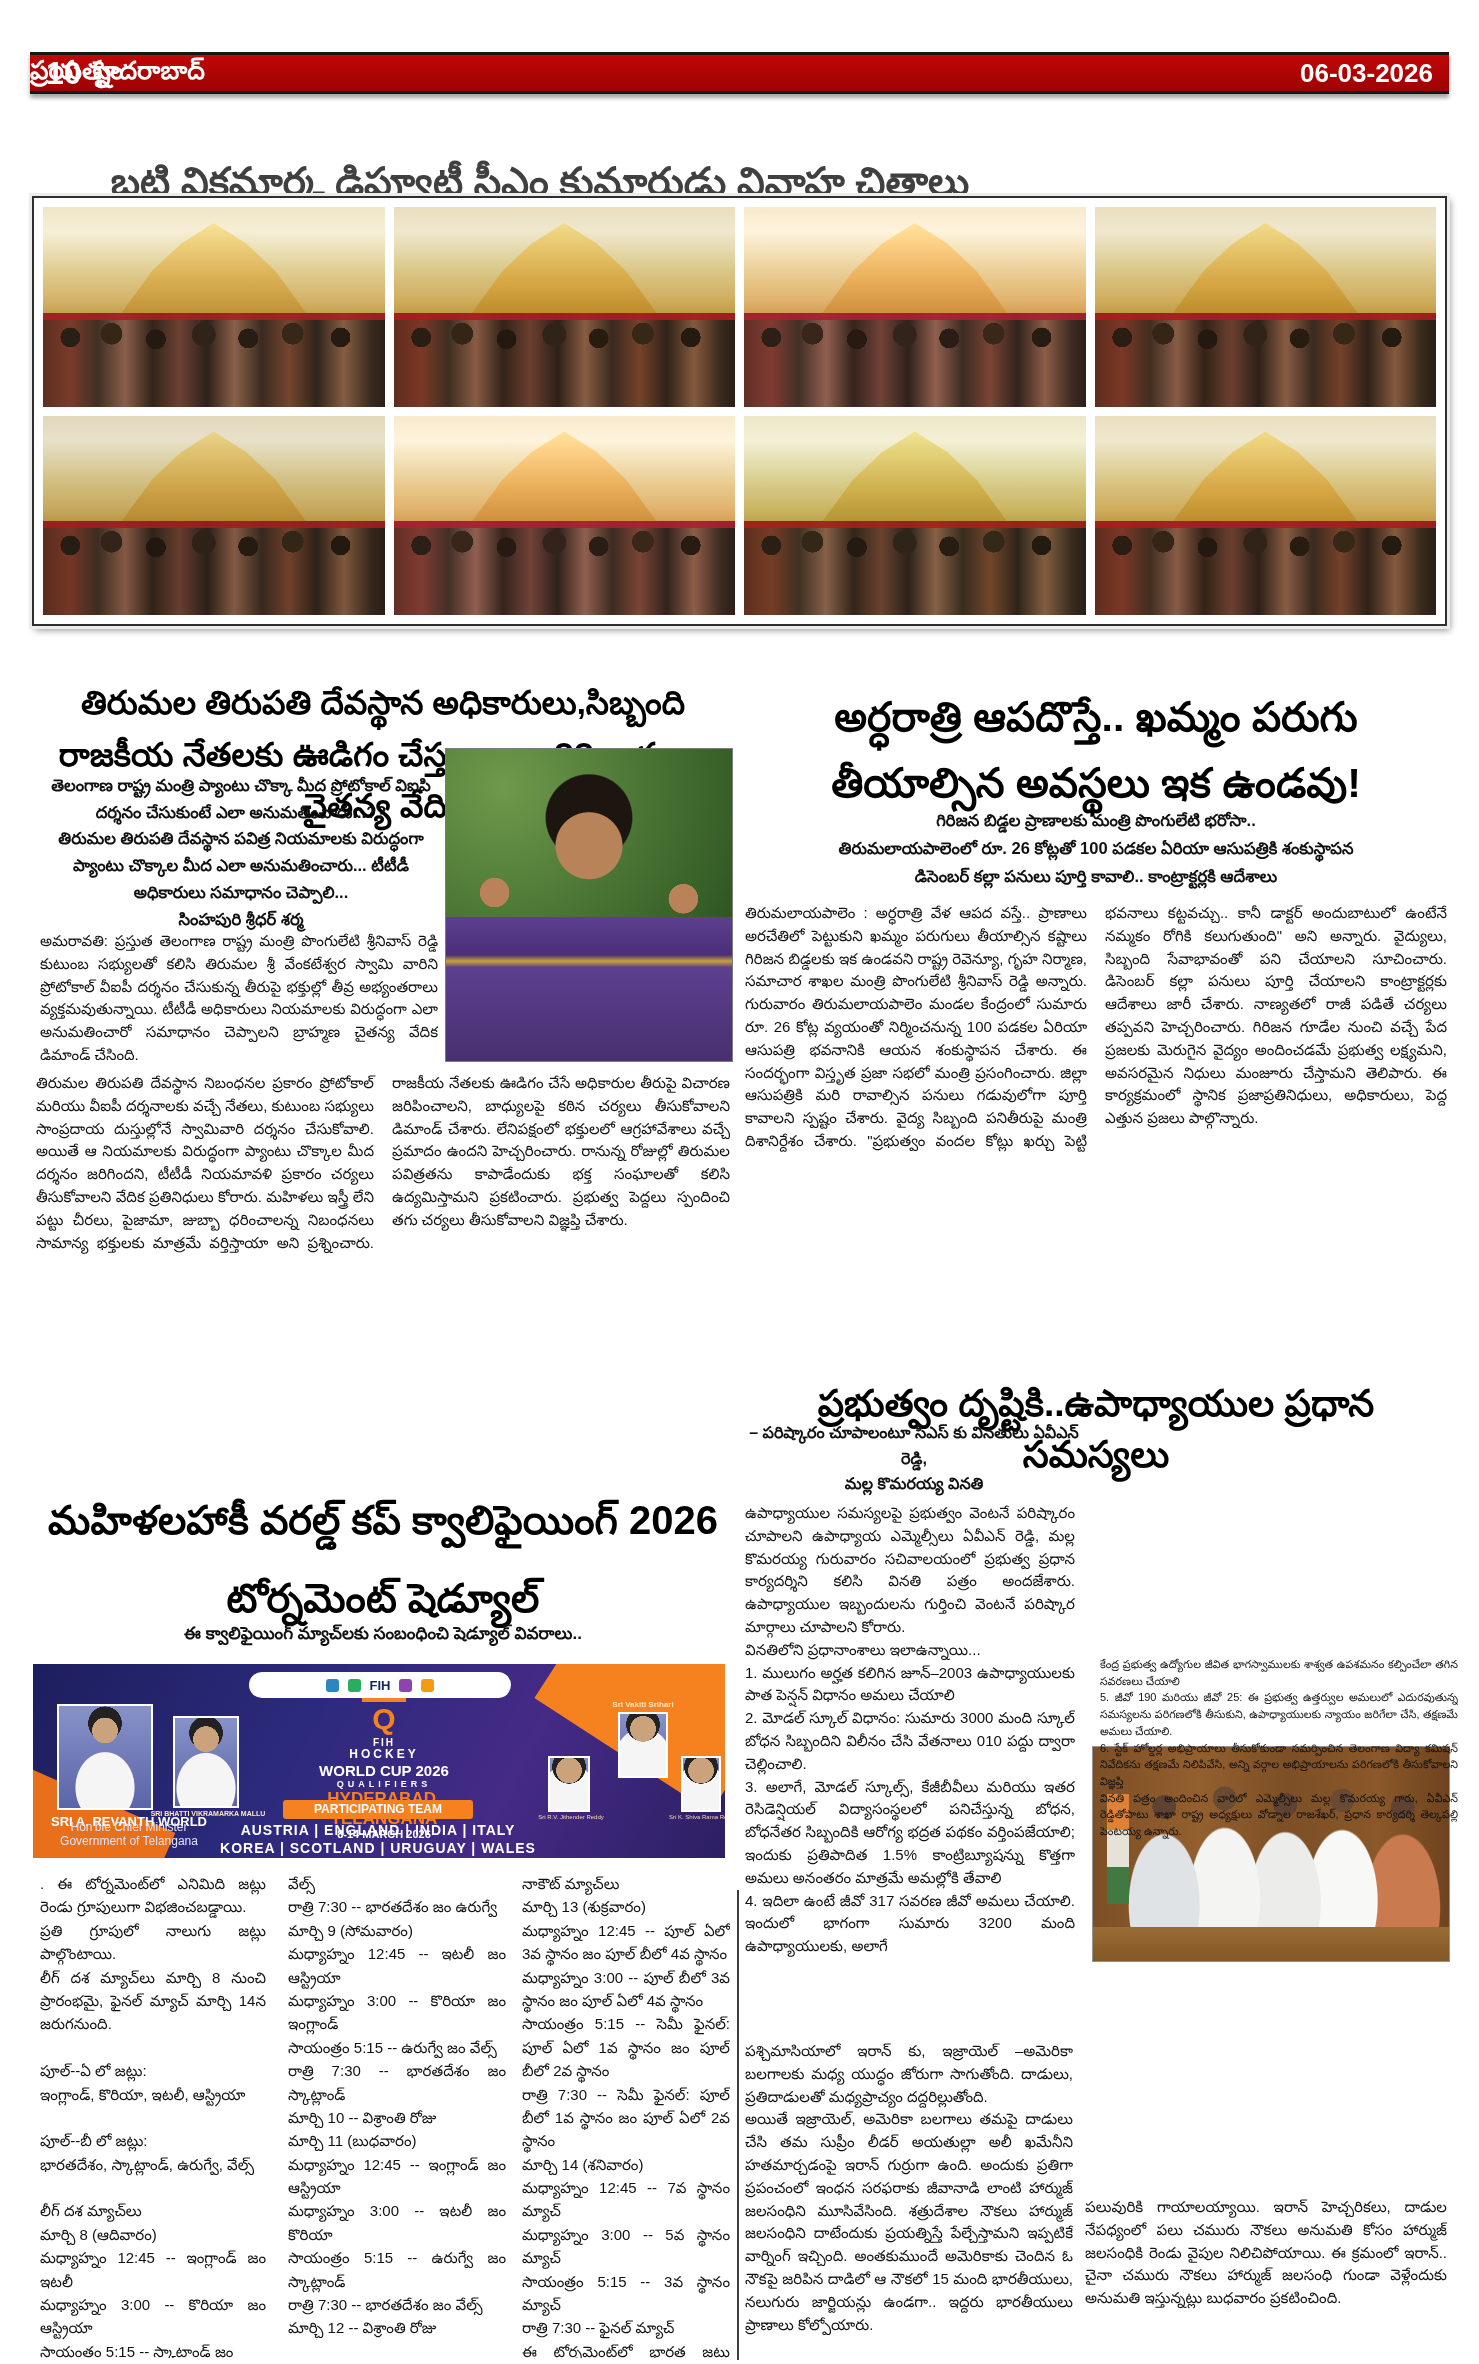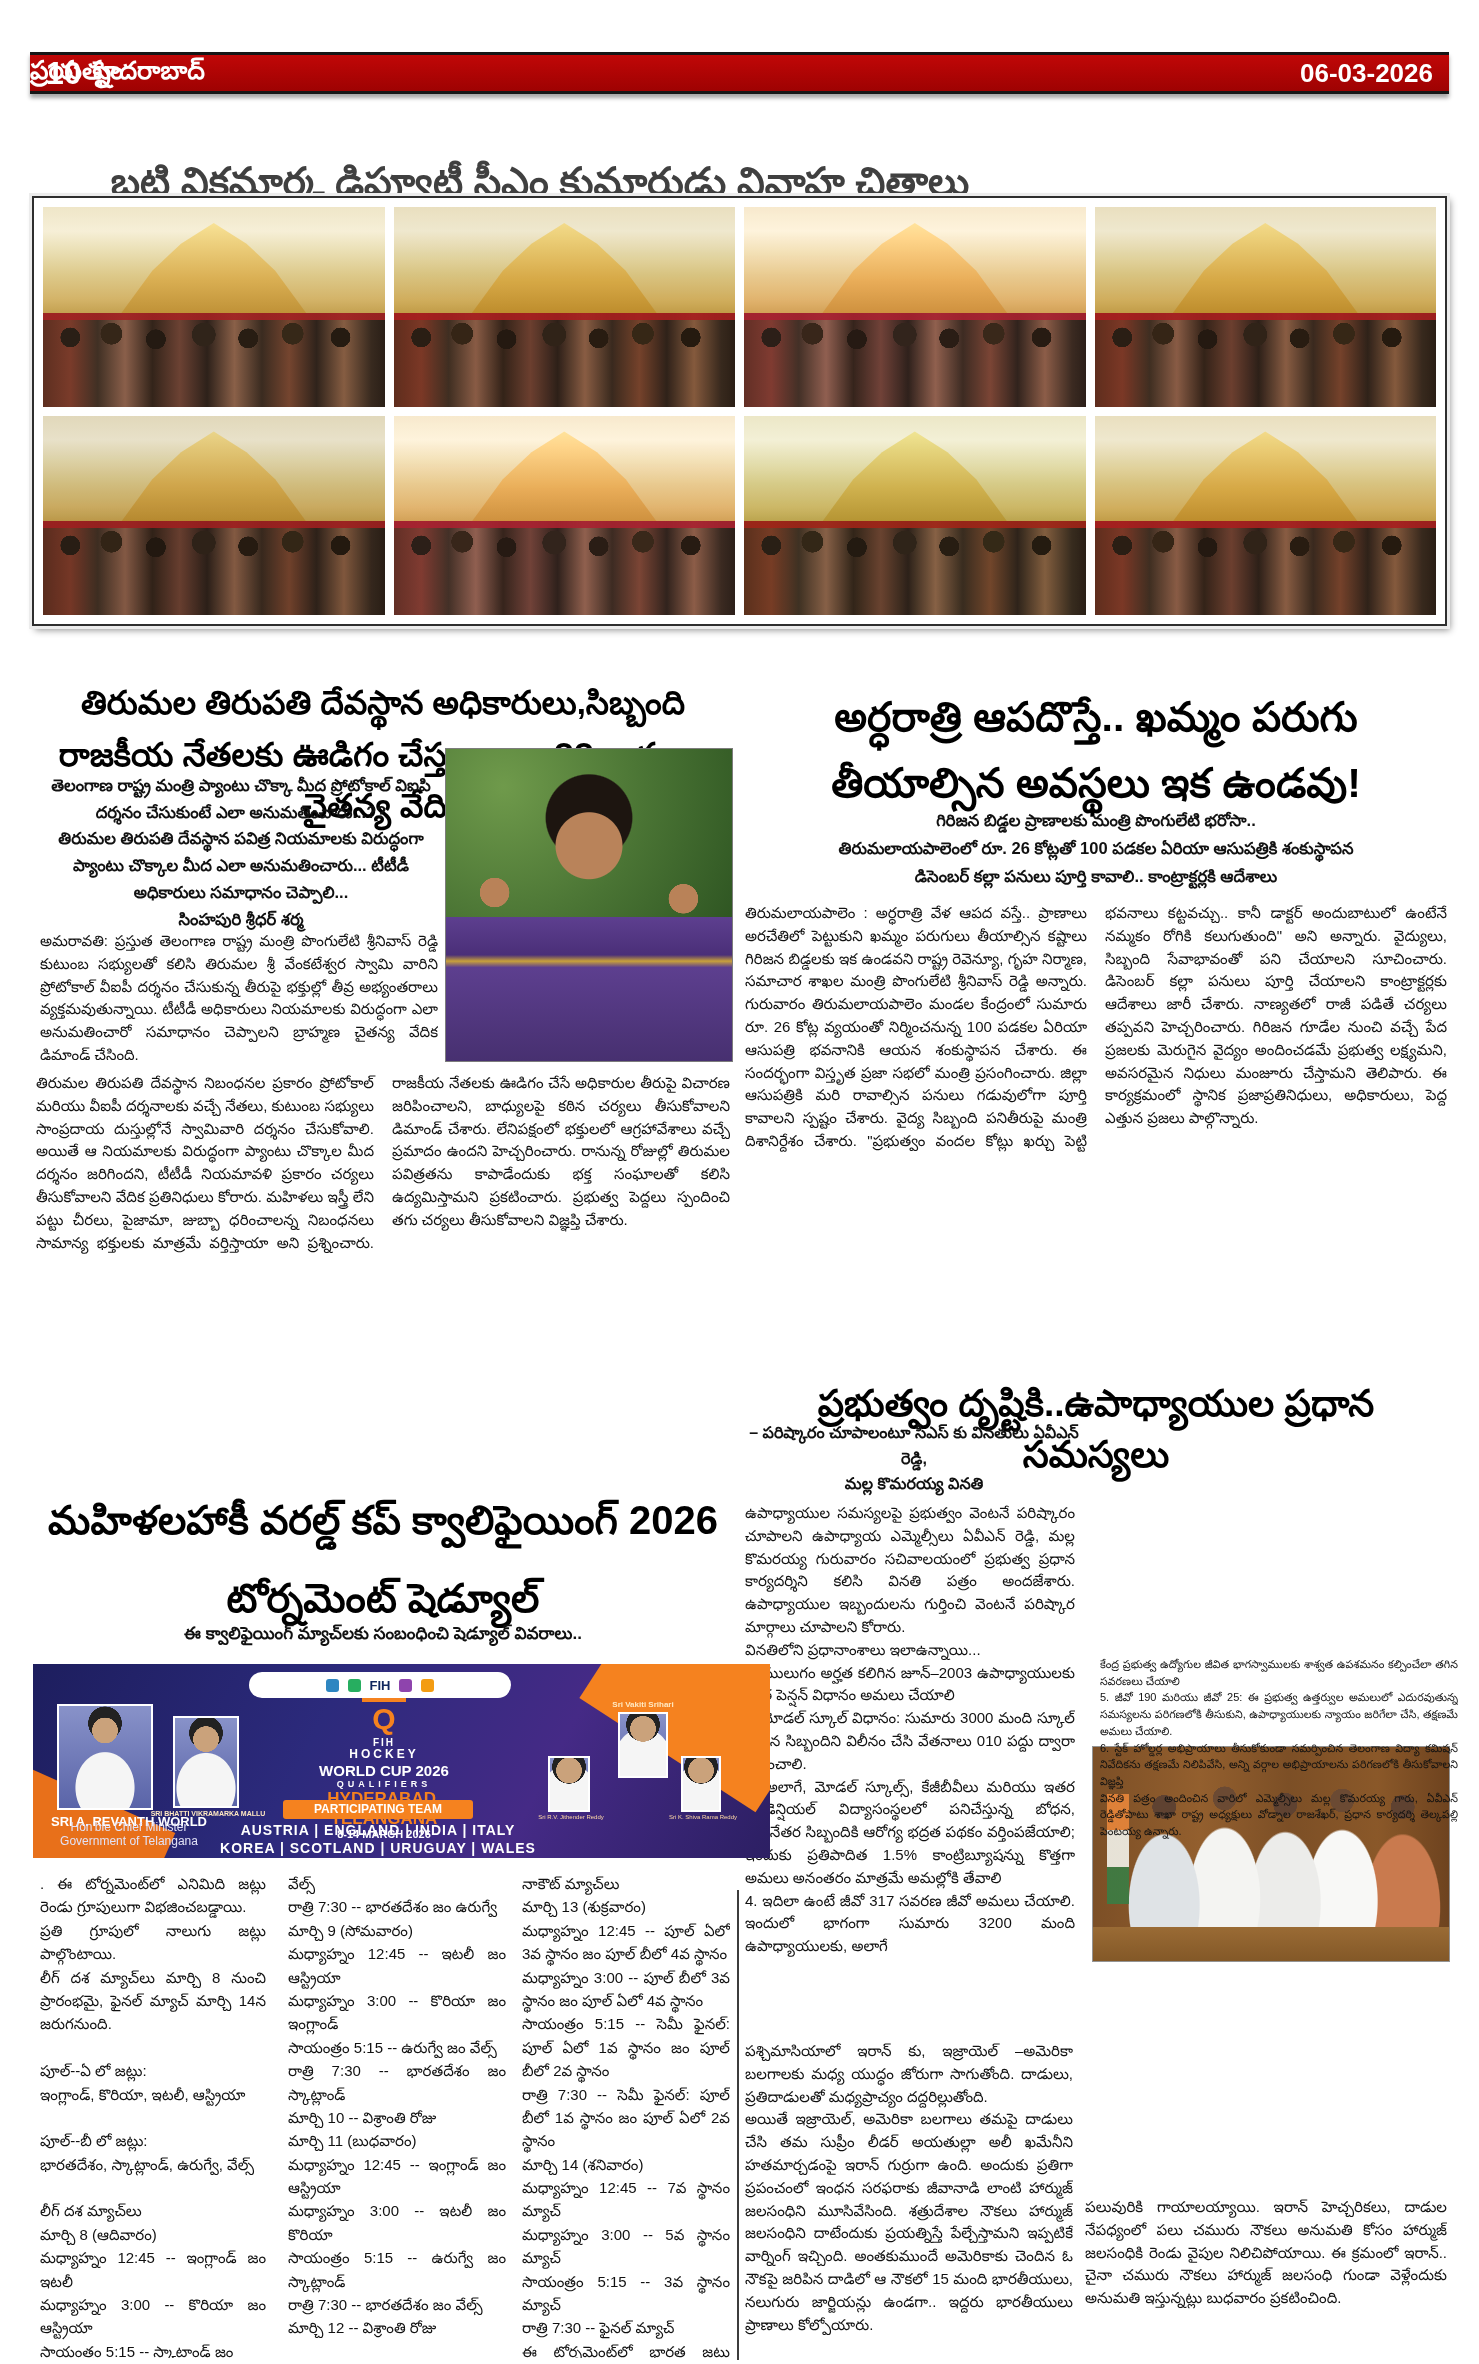--- a/index.html
+++ b/index.html
@@ -92,21 +92,21 @@
   .photo-teachers::before{content:"";position:absolute;left:4%;top:22%;width:22px;height:110px;
      background:linear-gradient(180deg,#e8863a 0 33%,#f2f2ea 33% 66%,#3a7d44 66% 100%);opacity:.9;}
   .photo-teachers::after{content:"";position:absolute;left:0;right:0;bottom:0;height:16%;
      background:linear-gradient(#9a6b35,#835827);}
   .g-body-r{left:1080px;top:1656px;width:358px;height:250px;overflow:hidden;font-size:11px;margin-left:20px;}
 
   
   .h-head{left:36px;top:1448px;width:694px;font-size:40px;line-height:1.95;}
   .h-lede{left:36px;top:1624px;width:694px;font-size:17px;}
   .poster{left:33px;top:1664px;width:692px;height:194px;overflow:hidden;color:#fff;
-          background:linear-gradient(118deg,#1d1e5e 0%,#2c2a7c 38%,#452a86 68%,#2c1f63 100%);padding-left:45px;}
+          background:linear-gradient(118deg,#1d1e5e 0%,#2c2a7c 38%,#452a86 68%,#2c1f63 100%);}
   .poster::before{content:"";position:absolute;right:-46px;top:-56px;width:210px;height:160px;background:#f5821f;transform:rotate(33deg);}
   .poster::after{content:"";position:absolute;left:-70px;bottom:-80px;width:190px;height:150px;background:#e8701a;transform:rotate(24deg);}
   .p-logos{position:absolute;left:216px;top:8px;width:262px;height:26px;background:#fff;border-radius:14px;z-index:3;
            display:flex;align-items:center;justify-content:center;gap:9px;color:#10275e;font-weight:bold;font-size:13px;}
   .dot{width:13px;height:13px;border-radius:3px;display:inline-block;}
   .pph{position:absolute;z-index:3;border:2px solid #fff;box-sizing:border-box;
        background:radial-gradient(circle 13px at 50% 24%,#caa27b 98%,transparent),
                   radial-gradient(circle 17px at 50% 17%,#222 98%,transparent),
                   radial-gradient(ellipse 30px 36px at 50% 80%,#f5f5f5 97%,transparent),
                   linear-gradient(#8892c9,#5a64a8);}

